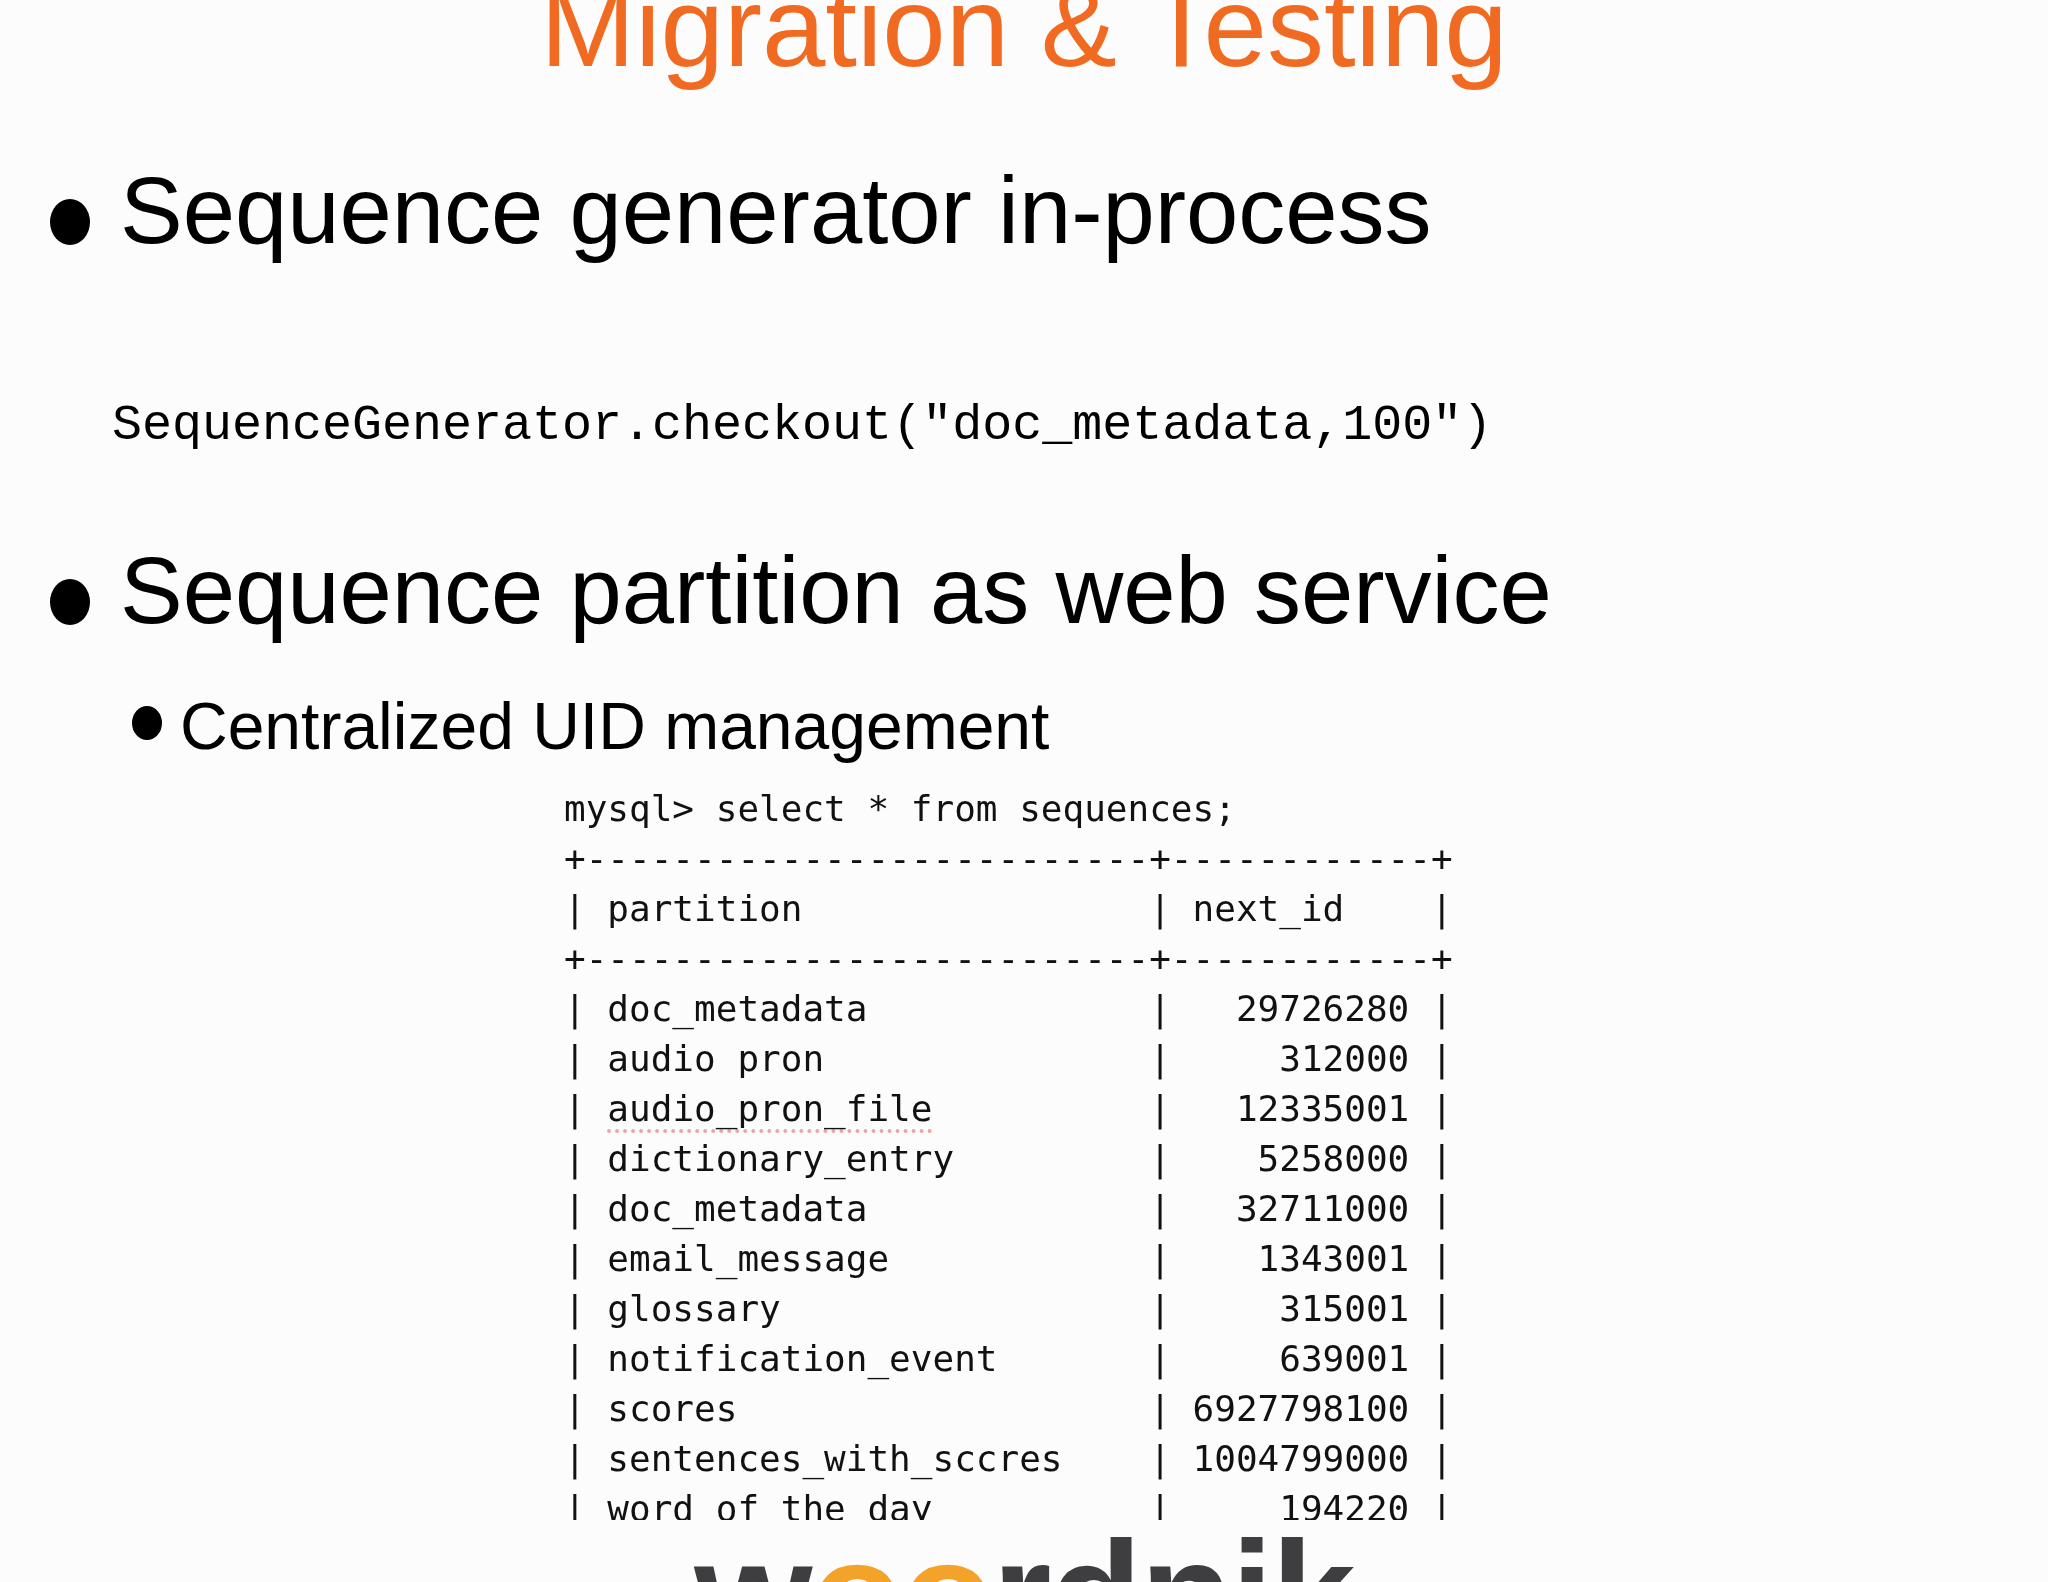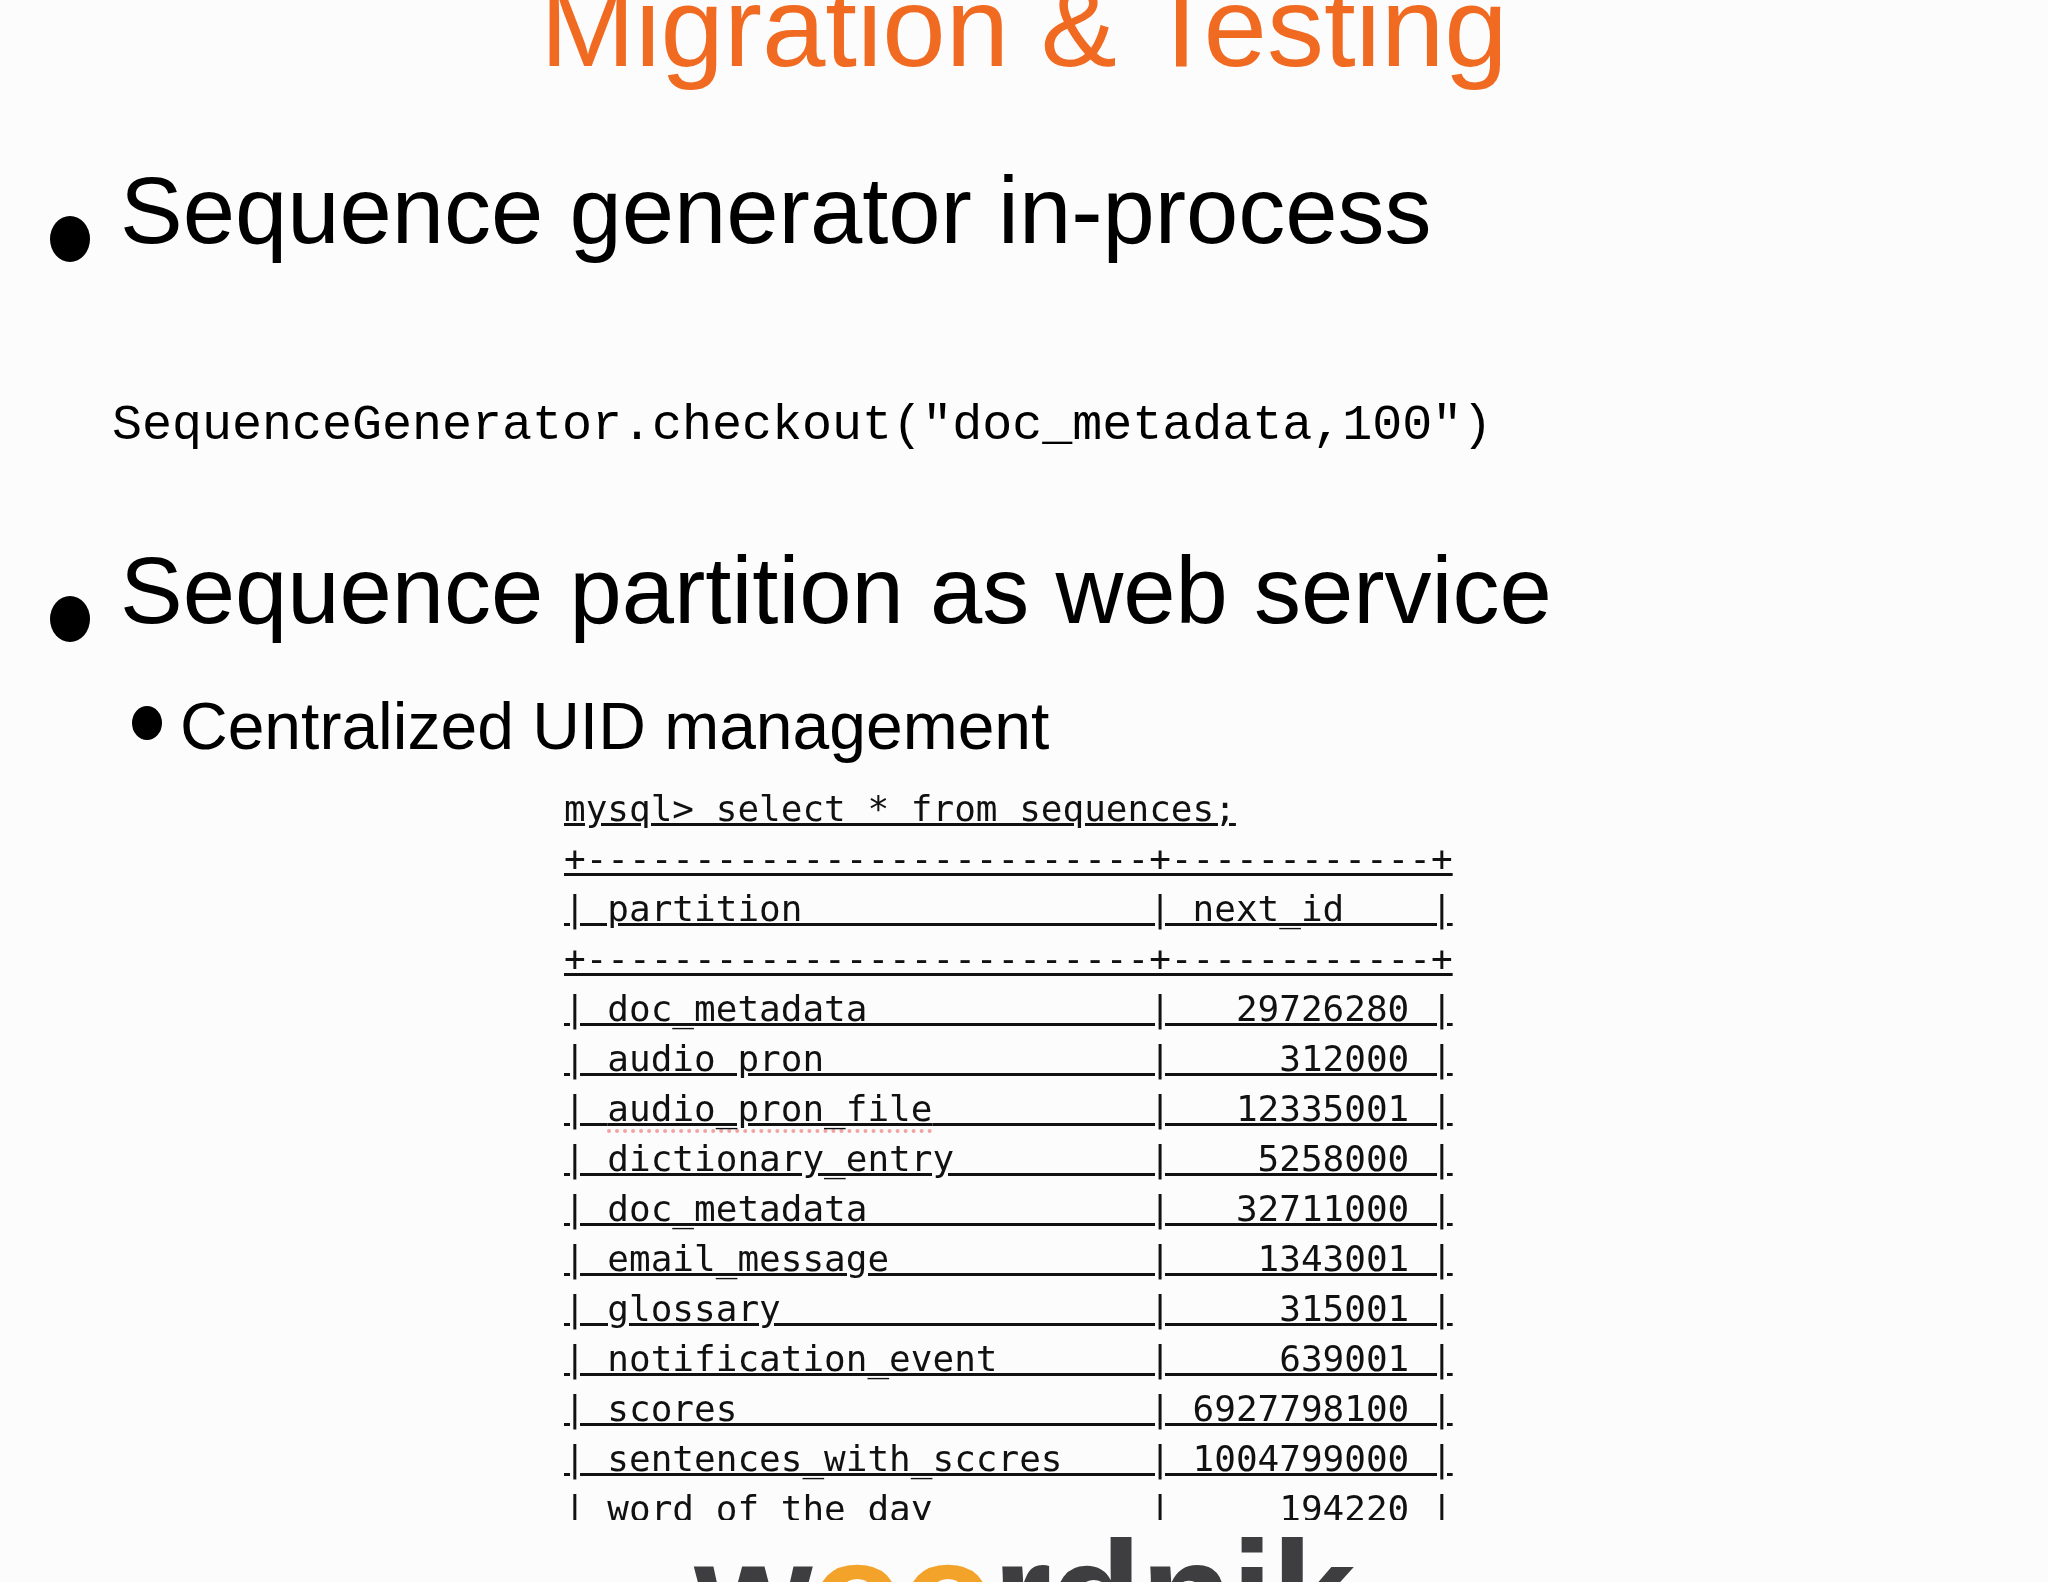--- a/index.html
+++ b/index.html
@@ -18,21 +18,21 @@
     text-align:center;
     font-size:114px;
     line-height:1.0;
     color:#F16A21;
     white-space:nowrap;
   }
   .bullet-row {
     position:absolute;
     left:50px;
     display:flex;
-    align-items:flex-end;
+    align-items:center;
     gap:30px;
     white-space:nowrap;
   }
   .bullet-row .dot {
     flex:0 0 auto;
     width:40px; height:46px;
     background:#000;
     border-radius:50%;
     margin-top:22px;
   }
@@ -76,21 +76,20 @@
     position:absolute;
     left:564px; top:784px;
     width:920px;
     height:736px;            
     overflow:hidden;
     font-family:"DejaVu Sans Mono", monospace;
     font-size:36px;
     line-height:50px;
     color:#111;
     white-space:pre;
-    text-decoration:underline;
   }
   .squiggle {
     border-bottom:4px dotted #efa3a3;
   }
   .logo {
     position:absolute;
     top:1518px; left:0;
     width:2048px;
     text-align:center;
     font-weight:bold;

